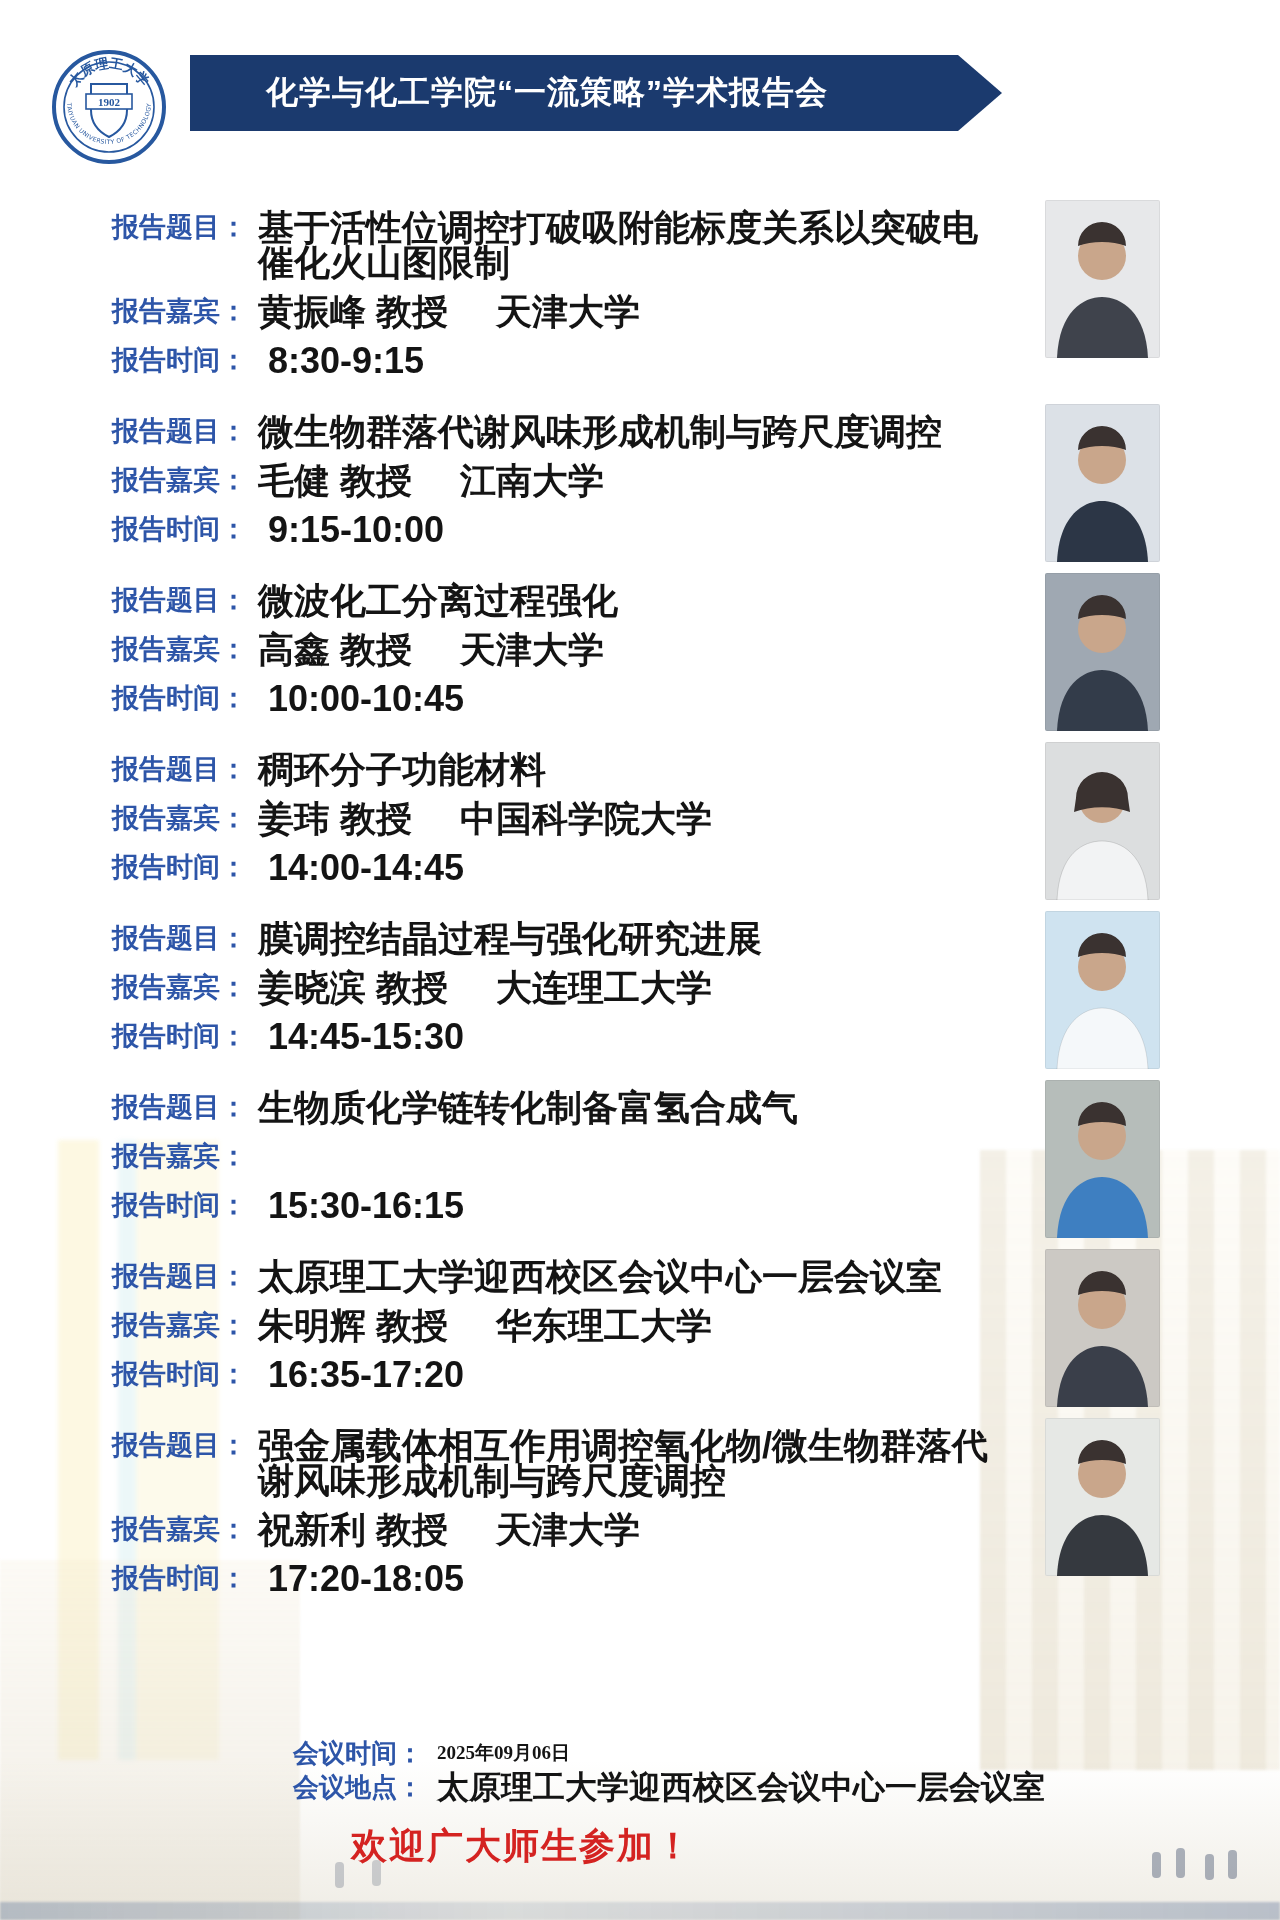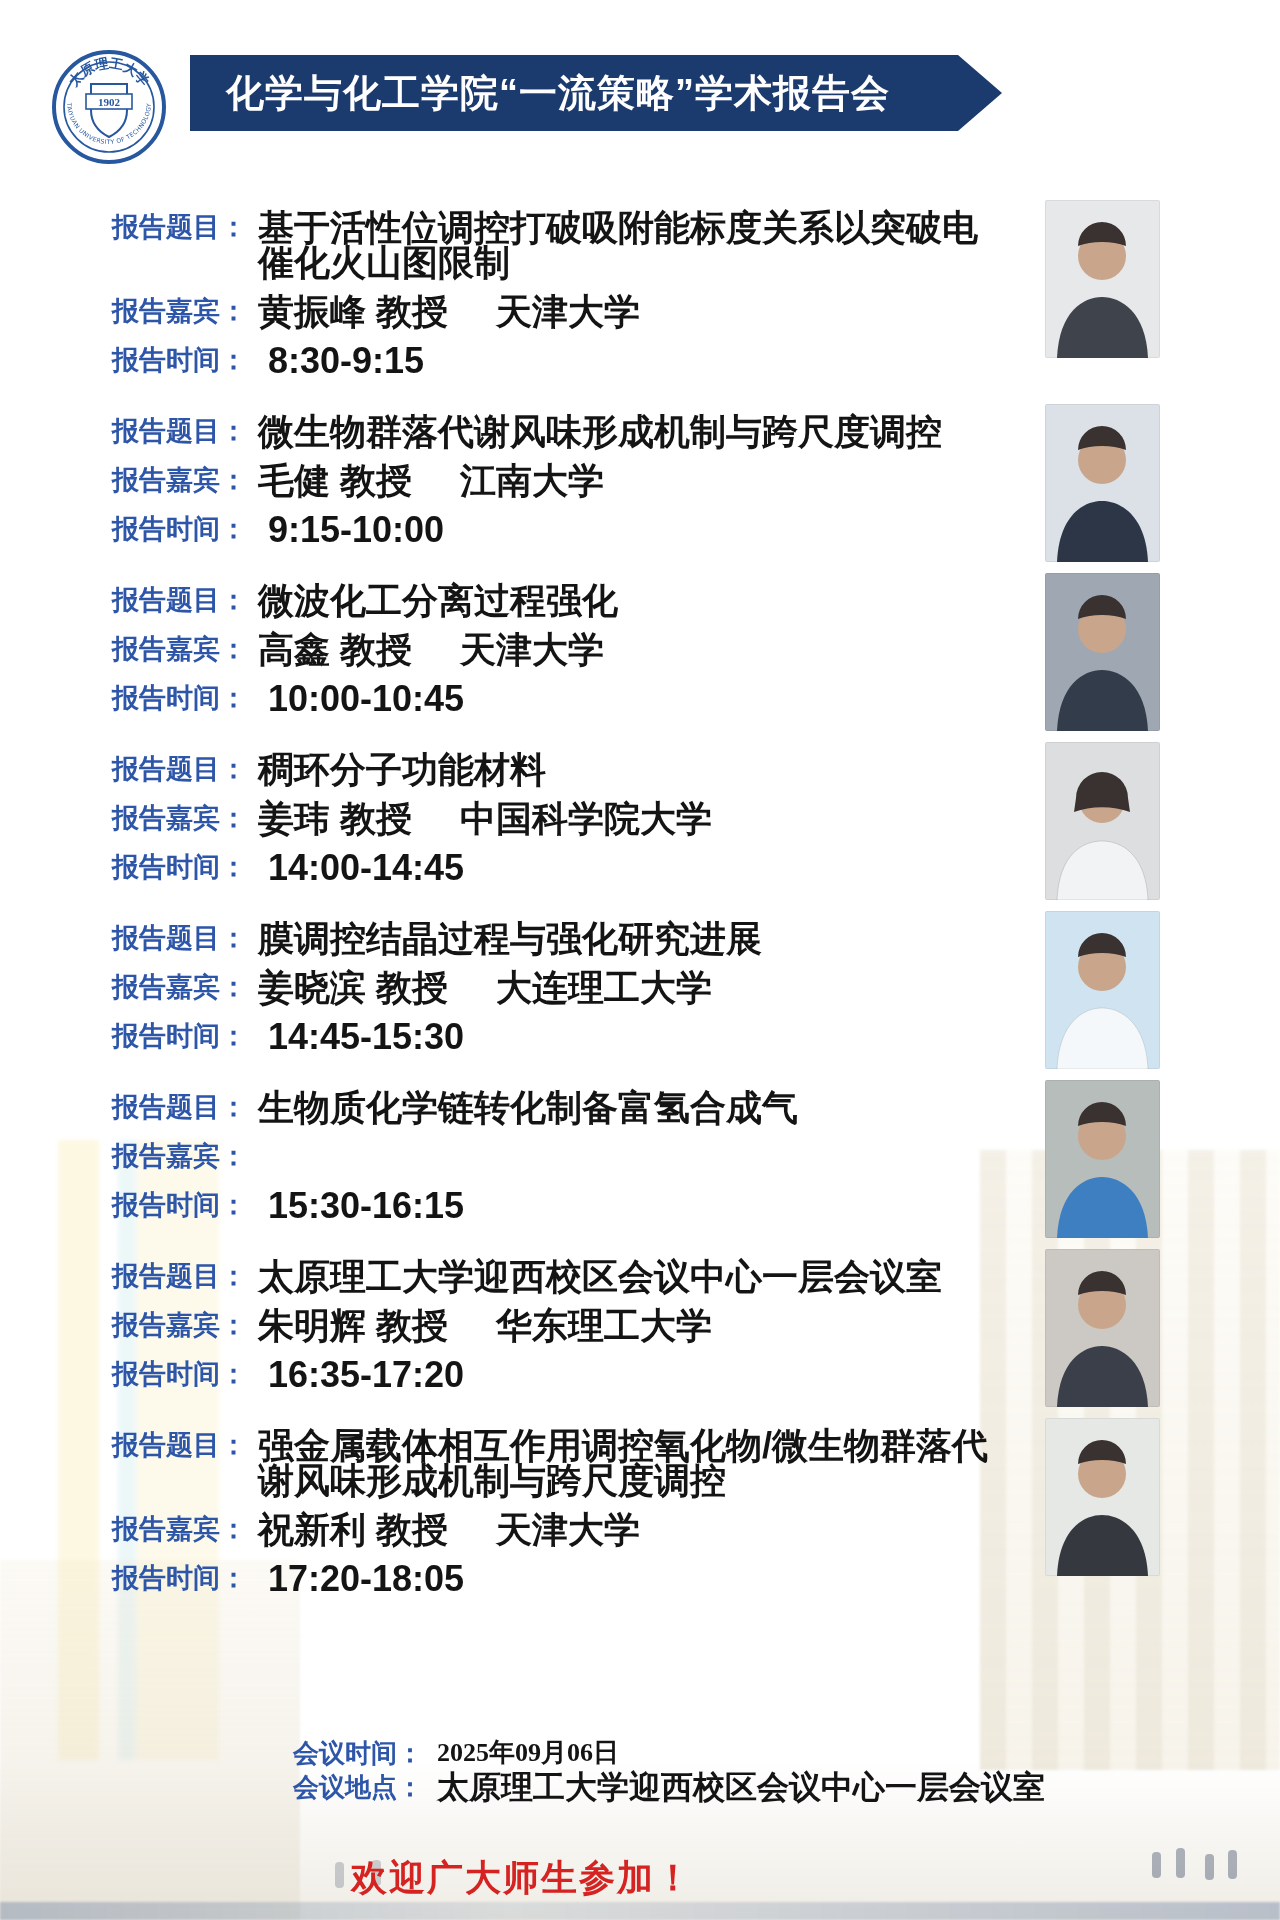--- a/index.html
+++ b/index.html
@@ -48,21 +48,21 @@
   .f6{left:372px;top:1860px;background:rgba(90,100,120,.28);}
 
   
   .logo{position:absolute;left:50px;top:40px;width:118px;height:134px;z-index:2;}
   .banner{
     position:absolute;left:190px;top:55px;width:812px;height:76px;z-index:2;
     background:var(--banner,#1b3a6e);
     clip-path:polygon(0 0,calc(100% - 44px) 0,100% 50%,calc(100% - 44px) 100%,0 100%);
     display:flex;align-items:center;padding-left:36px;box-sizing:border-box;
   }
-  .banner span{color:#ffffff;font-size:38px;font-weight:700;letter-spacing:1px;white-space:nowrap;}
+  .banner span{color:#ffffff;font-size:32px;font-weight:700;letter-spacing:1px;white-space:nowrap;margin-left:40px;}
 
   
   .entries{position:absolute;left:112px;top:210px;width:1100px;z-index:1;}
   .entry{position:relative;margin-bottom:36px;}
   .row{display:flex;align-items:flex-start;margin-bottom:14px;}
   .lbl{flex:none;width:146px;font-size:27px;line-height:35px;font-weight:700;color:var(--label-blue,#2d55a8);}
   .val{font-size:36px;line-height:35px;font-weight:700;color:var(--text-dark,#141414);max-width:735px;}
   .val.time{padding-left:10px;}
   .aff{margin-left:48px;}
   .photo{
@@ -78,24 +78,24 @@
   .p5{--pbg:#cfe3f0;--pfg:#f5f8fa;}
   .p6{--pbg:#b6bdba;--pfg:#3e7fc1;}
   .p7{--pbg:#ccc9c4;--pfg:#3a3f4a;}
   .p8{--pbg:#e6e8e5;--pfg:#35393f;}
 
   
   .footer{position:absolute;left:293px;top:1738px;z-index:1;}
   .foot-row{display:flex;align-items:center;margin-bottom:4px;}
   .flabel{flex:none;font-size:26px;line-height:30px;font-weight:700;color:var(--label-blue,#2d55a8);margin-right:14px;}
   .fvalue{font-size:32px;line-height:30px;font-weight:700;color:var(--text-dark,#141414);}
-  .fvalue.serif{font-family:"Liberation Serif","DejaVu Serif",serif;font-size:26px;}
+  .fvalue.serif{font-family:"Liberation Serif","DejaVu Serif",serif;font-size:19px;}
   .welcome{
     position:absolute;left:0;top:1822px;width:1044px;text-align:center;z-index:1;
-    font-size:36px;font-weight:700;letter-spacing:2px;color:var(--accent-red,#d42321);margin-top:32px;
+    font-size:36px;font-weight:700;letter-spacing:2px;color:var(--accent-red,#d42321);
   }
 </style>
 </head>
 <body>
 
 <div class="bg-art">
   <div class="tower-left"></div>
   <div class="bldg-left-low"></div>
   <div class="bldg-right"></div>
   <div class="bottom-wash"></div>

